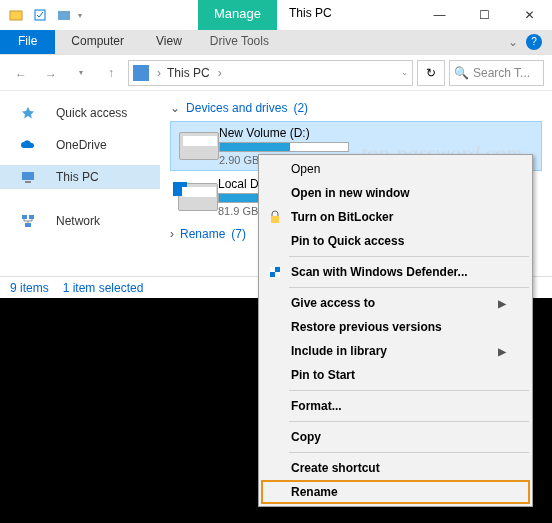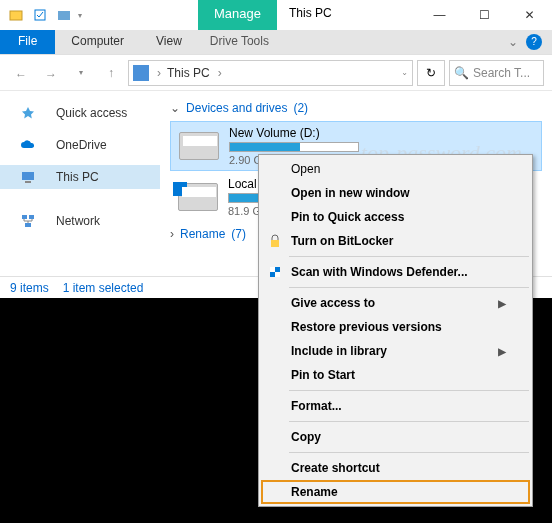--- a/index.html
+++ b/index.html
@@ -29,21 +29,21 @@
 .refresh-box { width:28px; height:26px; border:1px solid #ccc; display:flex; align-items:center; justify-content:center; }
 .search { width:95px; height:26px; border:1px solid #ccc; display:flex; align-items:center; padding:0 4px; gap:4px; color:#888; }
 .body { display:flex; height:185px; }
 .sidebar { width:160px; padding:10px 0; }
 .side-item { display:flex; align-items:center; gap:20px; padding:4px 10px 4px 20px; color:#333; }
 .side-item.selected { background:#d0e7f7; }
 .side-icon { width:16px; height:16px; display:inline-flex; align-items:center; justify-content:center; }
 .content { flex:1; padding:6px 10px; position:relative; }
 .section-hdr { display:flex; align-items:center; gap:6px; color:#0066cc; padding:4px 0; }
 .tog { color:#555; }
-.drive-item { display:flex; gap:10px; padding:4px 8px; margin:2px 0; align-items:center; }
+.drive-item { display:flex; padding:4px 8px; margin:2px 0; align-items:center; }
 .drive-item.selected { background:#cce8ff; border:1px solid #99d1ff; }
 .drive-icn { width:40px; height:28px; background:#d8d8d8; border:1px solid #aaa; border-radius:2px; position:relative; }
 .drive-icn::after { content:""; position:absolute; left:3px; top:3px; width:34px; height:10px; background:#fff; }
 .drive-icn.win::before { content:""; position:absolute; left:-6px; top:-2px; width:14px; height:14px; background:#0078d7; }
 .drive-info { display:flex; flex-direction:column; }
 .drive-name { color:#000; }
 .drive-bar { width:130px; height:10px; border:1px solid #aaa; margin:2px 0; background:#fff; position:relative; }
 .drive-bar::before { content:""; position:absolute; left:0; top:0; bottom:0; width:55%; background:#26a0da; }
 .drive-size { color:#666; font-size:11px; }
 .status { height:22px; border-top:1px solid #e0e0e0; display:flex; align-items:center; padding:0 10px; gap:14px; color:#0066cc; }
@@ -203,31 +203,31 @@
 <div class="watermark">top-password.com</div>
 
 <div class="ctx">
   <div class="ctx-item bold">
       <span>Open</span>
     </div>
   <div class="ctx-item">
       <span>Open in new window</span>
     </div>
   <div class="ctx-item">
-      <span>Pin to Quick access</span>
-    </div>
-  <div class="ctx-item">
     <span class="ctx-icon">
         <svg width="14" height="14">
           <rect x="3" y="6" width="8" height="7" fill="#ffcf4b"></rect>
           <path d="M4 6V4a3 3 0 016 0v2" fill="none" stroke="#666"></path>
         </svg>
       </span>
     <span>Turn on BitLocker</span>
   </div>
+  <div class="ctx-item">
+      <span>Pin to Quick access</span>
+    </div>
   <div class="ctx-sep"></div>
   <div class="ctx-item">
     <span class="ctx-icon">
         <svg width="14" height="14">
           <rect x="2" y="2" width="10" height="10" fill="#0078d7"></rect>
           <rect x="2" y="2" width="5" height="5" fill="#fff"></rect>
           <rect x="7" y="7" width="5" height="5" fill="#fff"></rect>
         </svg>
       </span>
     <span>Scan with Windows Defender...</span>

